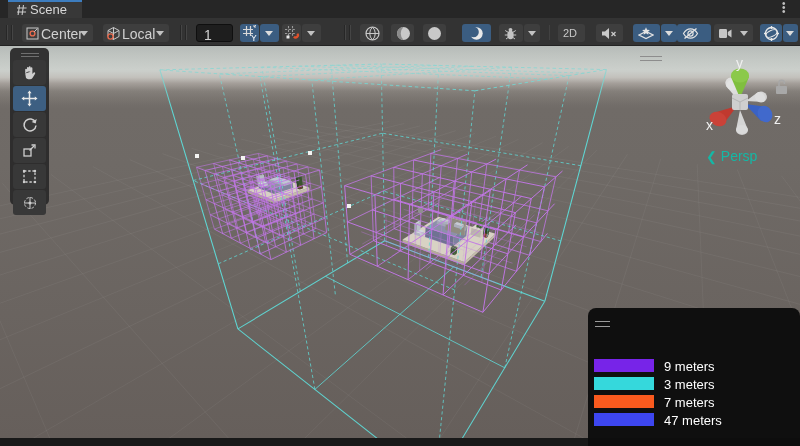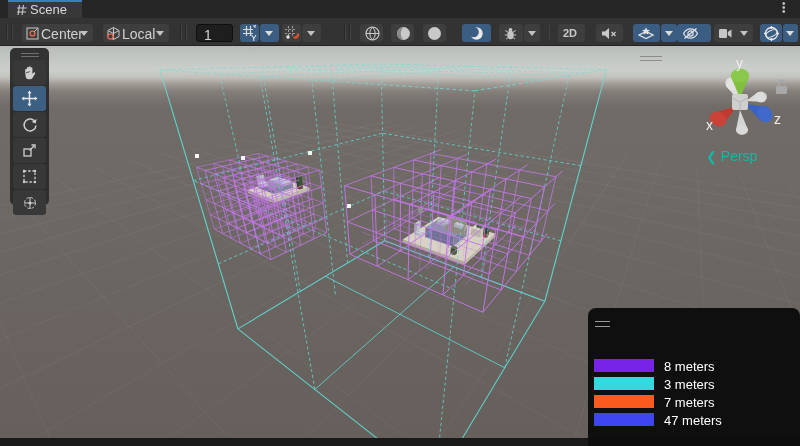--- a/index.html
+++ b/index.html
@@ -224,21 +224,21 @@
           <ellipse cx="7.5" cy="9" rx="3.2" ry="4.2" fill="#c4c4c4"></ellipse>
           <circle cx="7.5" cy="3.8" r="1.9" fill="#c4c4c4"></circle>
           <path d="M2.2 4.5 L5 6.2 M12.8 4.5 L10 6.2 M1.8 9 h3 M13.2 9 h-3 M3 13 L5.5 11.2 M12 13 L9.5 11.2" stroke="#c4c4c4" fill="none"></path>
         </svg>
     </div>
     <div class="btn" style="left:524px;width:16px">
         <div class="dd" style="left:4px;top:7px"></div>
       </div>
       <div class="sep" style="left:549px"></div>
     <div class="btn" style="left:558px;width:27px">
-        <span style="position:absolute;left:5px;top:3px;font-size:11px;font-weight:bold;color:#c9c9c9">2D</span>
+        <span style="position:absolute;left:5px;top:3px;font-size:11px;font-weight:normal;color:#c9c9c9">2D</span>
       </div>
     <div class="btn" style="left:596px;width:27px">
       <svg style="position:absolute;left:5px;top:2px" width="16" height="15" viewBox="0 0 16 15">
           <path d="M1 5.5 h3 L8 2 v11 L4 9.5 h-3 Z" fill="#c9c9c9"></path>
           <path d="M10.5 6 l4 4 M14.5 6 l-4 4" stroke="#c9c9c9" stroke-width="1.3"></path>
         </svg>
     </div>
     <div class="btn blue" style="left:633px;width:27px">
       <svg style="position:absolute;left:5px;top:2px" width="16" height="15" viewBox="0 0 16 15">
           <path d="M1 9 L8 5.5 L15 9 L8 12.5 Z" fill="none" stroke="#e3e3e3" stroke-width="1.2"></path>
@@ -344,21 +344,21 @@
 
     <rect x="100" y="36" width="11" height="8" rx="1" fill="#a8a8a8"></rect>
     <path d="M103 36 v-3 a2.7 2.7 0 0 1 5.4 0 v1" fill="none" stroke="#a8a8a8" stroke-width="1.5"></path>
   </svg>
   <div id="gizmohandle" class="abs" style="left:640px;top:56px;width:22px;height:5px;border-top:1.5px solid #8d8d8d;border-bottom:1.5px solid #8d8d8d"></div>
   <div id="persp" class="abs"><span style="font-size:13px">❮</span> Persp</div>
 
   <div id="apv" class="abs">
     <div class="handle"></div>
     <div class="sw" style="top:51px;background:#7724e8"></div>
-      <div class="swl" style="top:51px">8 meters</div>
+      <div class="swl" style="top:51px">9 meters</div>
     <div class="sw" style="top:69px;background:#35d8dc"></div>
       <div class="swl" style="top:69px">3 meters</div>
     <div class="sw" style="top:87px;background:#fa5a1e"></div>
       <div class="swl" style="top:87px">7 meters</div>
     <div class="sw" style="top:105px;background:#3d46f0"></div>
       <div class="swl" style="top:105px">47 meters</div>
   </div>
 </div>
 
 </body></html>

